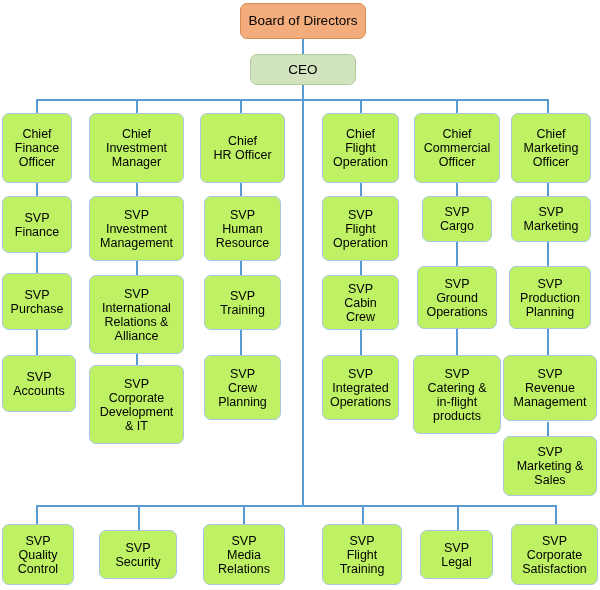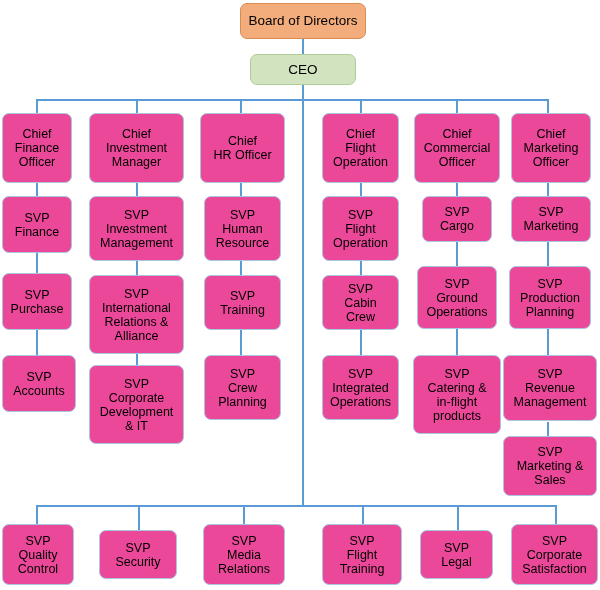--- a/index.html
+++ b/index.html
@@ -26,21 +26,21 @@
     align-items: center;
     justify-content: center;
     text-align: center;
     line-height: 1.12;
     color: #000000;
     z-index: 3;
     padding: 2px 3px;
     white-space: pre-line;
   }
   .node.blue {
-    background: #ec4899;
+    background: #bef264;
     border: 1px solid #a9c5e2;
     font-size: 12.5px;
   }
   .node.peach {
     background: #f3ad7c;
     border: 1px solid #d98b50;
     font-size: 13.5px;
   }
   .node.green {
     background: #d2e4bf;

